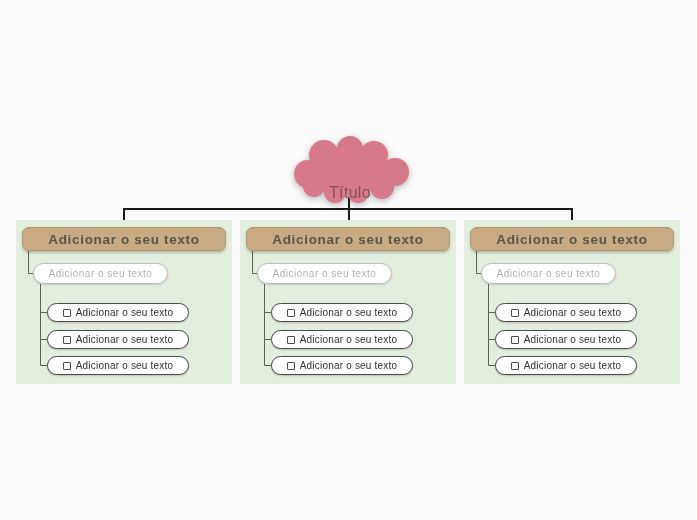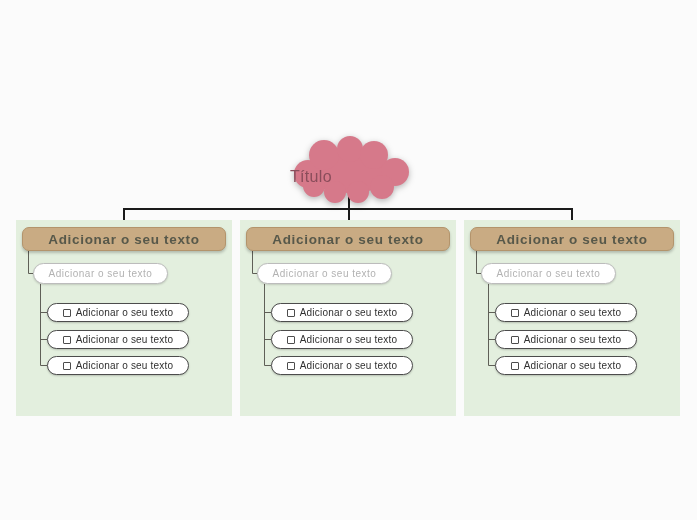--- a/index.html
+++ b/index.html
@@ -25,26 +25,26 @@
     overflow:hidden;
   }
   .canvas{position:relative;width:697px;height:520px;}
 
   .top-connectors{position:absolute;left:0;top:0;width:697px;height:520px;pointer-events:none;}
 
   .cloud{position:absolute;left:290px;top:136px;width:120px;height:70px;z-index:3;}
   .cloud svg{position:absolute;left:0;top:0;width:120px;height:70px;
     filter:drop-shadow(0 2px 3px rgba(0,0,0,0.28));}
   .cloud-label{
-    position:absolute;left:0;top:32px;width:100%;text-align:left;
+    position:absolute;left:0;top:48px;width:100%;text-align:center;
     font-size:16px;letter-spacing:0.02em;color:var(--cloud-text);z-index:4;
   }
 
   .panel{
-    position:absolute;top:220px;width:216px;height:196px;
+    position:absolute;top:220px;width:216px;height:164px;
     background:var(--panel-bg);
   }
   .panel-1{left:16px;}
   .panel-2{left:240px;}
   .panel-3{left:464px;}
 
   .branch-lines{position:absolute;left:0;top:0;width:216px;height:162px;pointer-events:none;}
 
   .branch-header{
     position:absolute;left:6px;top:7px;width:204px;height:24px;

